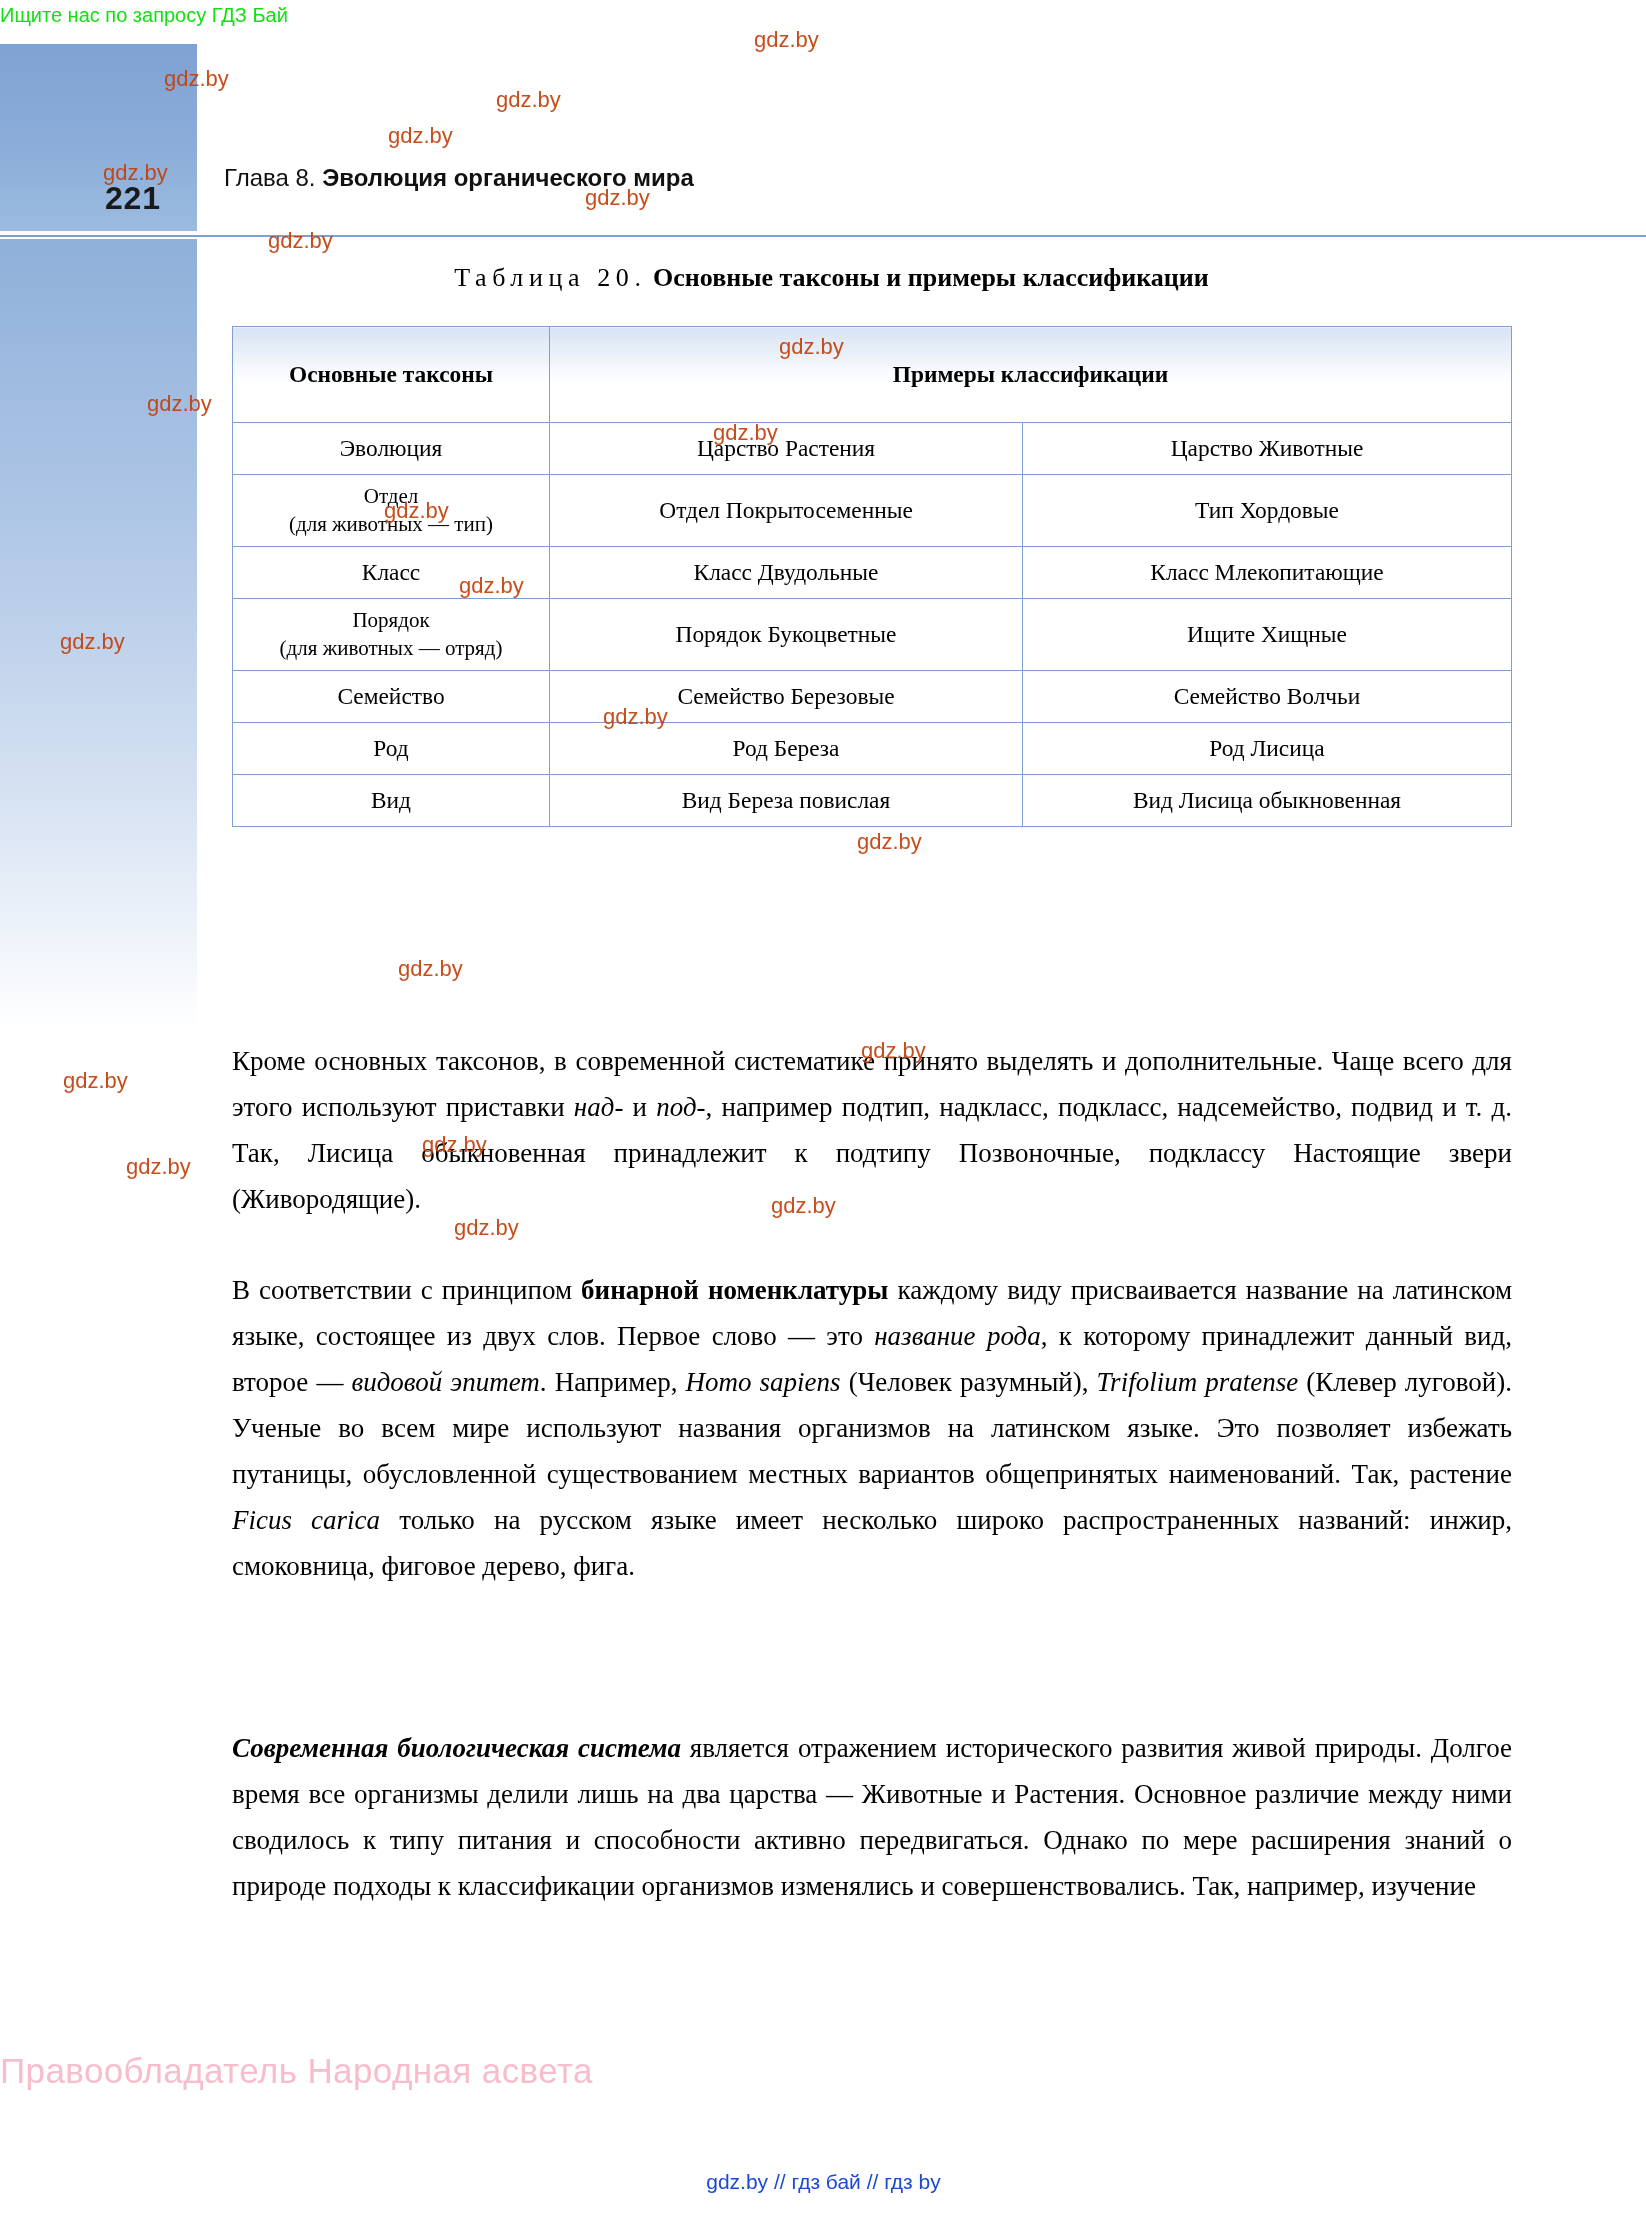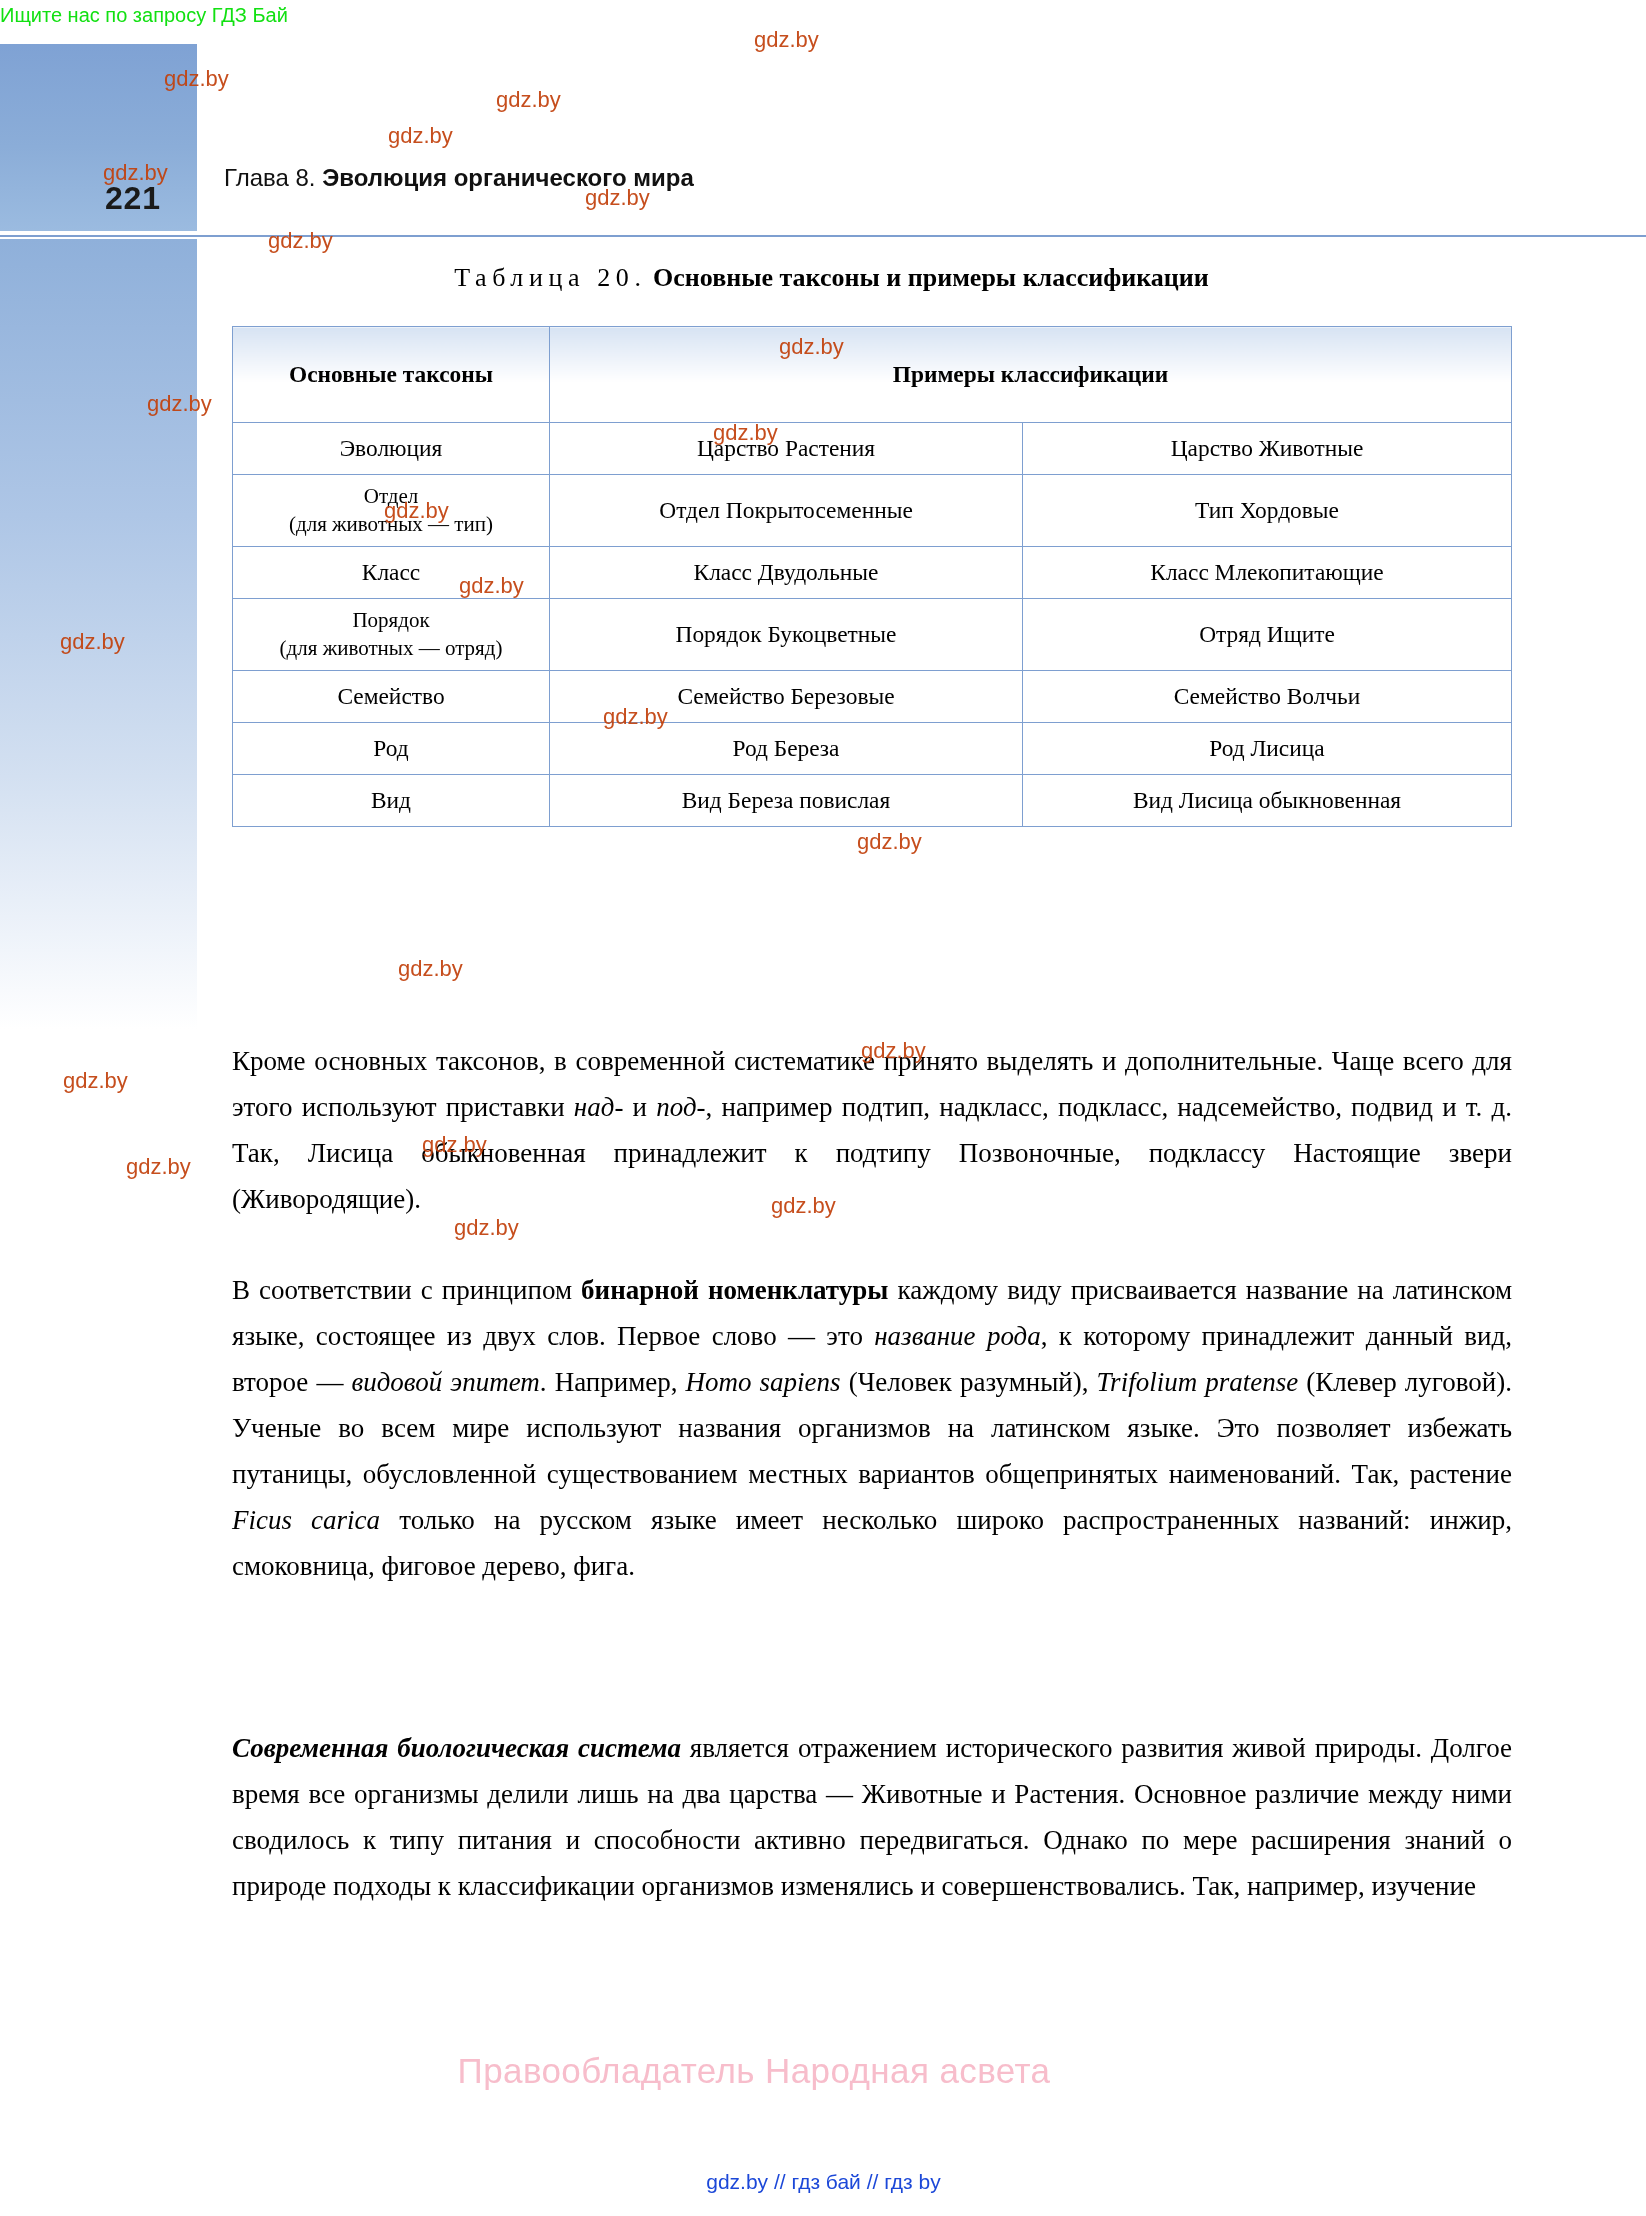--- a/index.html
+++ b/index.html
@@ -82,21 +82,21 @@
     font-family:Liberation Sans, sans-serif;
     font-size:22px;color:#c2410c;white-space:nowrap;
     opacity:.93;
   }
   #banner-top{
     position:absolute;left:0;top:4px;width:1647px;text-align:left;
     font-family:"Liberation Sans", sans-serif;
     font-size:20px;font-weight:normal;color:#12e012;
   }
   #copyright-line{
-    position:absolute;left:0;top:2051px;width:1508px;text-align:center;
+    position:absolute;left:0;top:2051px;width:1508px;text-align:left;
     font-family:"Liberation Sans", sans-serif;
     font-size:35px;color:#f7bdcb;letter-spacing:0.4px;
   }
   #footer-links{
     position:absolute;left:0;top:2170px;width:1647px;text-align:center;
     font-family:"Liberation Sans", sans-serif;
     font-size:21px;color:#1c48d8;
   }
 </style>
 </head>
@@ -149,21 +149,21 @@
         <td>Класс</td>
         <td>Класс Двудольные</td>
         <td>Класс Млекопитающие</td>
       </tr>
       <tr class="two-line">
         <td>
           <span class="sub">Порядок</span>
           <span class="sub">(для животных — отряд)</span>
         </td>
         <td>Порядок Букоцветные</td>
-        <td>Отряд Ищите</td>
+        <td>Ищите Хищные</td>
       </tr>
       <tr>
         <td>Семейство</td>
         <td>Семейство Березовые</td>
         <td>Семейство Волчьи</td>
       </tr>
       <tr>
         <td>Род</td>
         <td>Род Береза</td>
         <td>Род Лисица</td>

